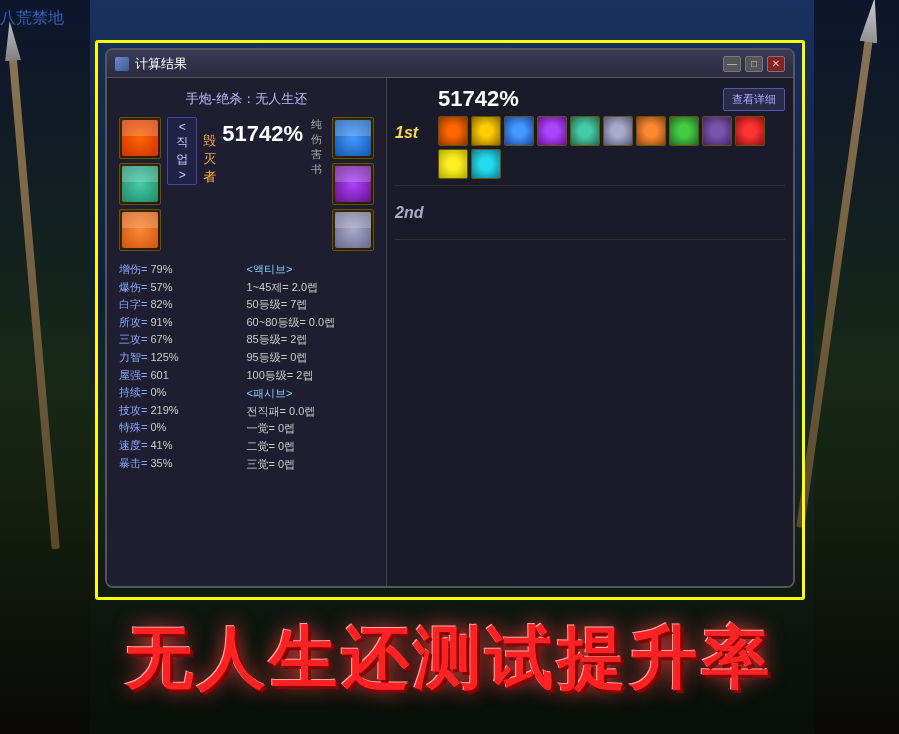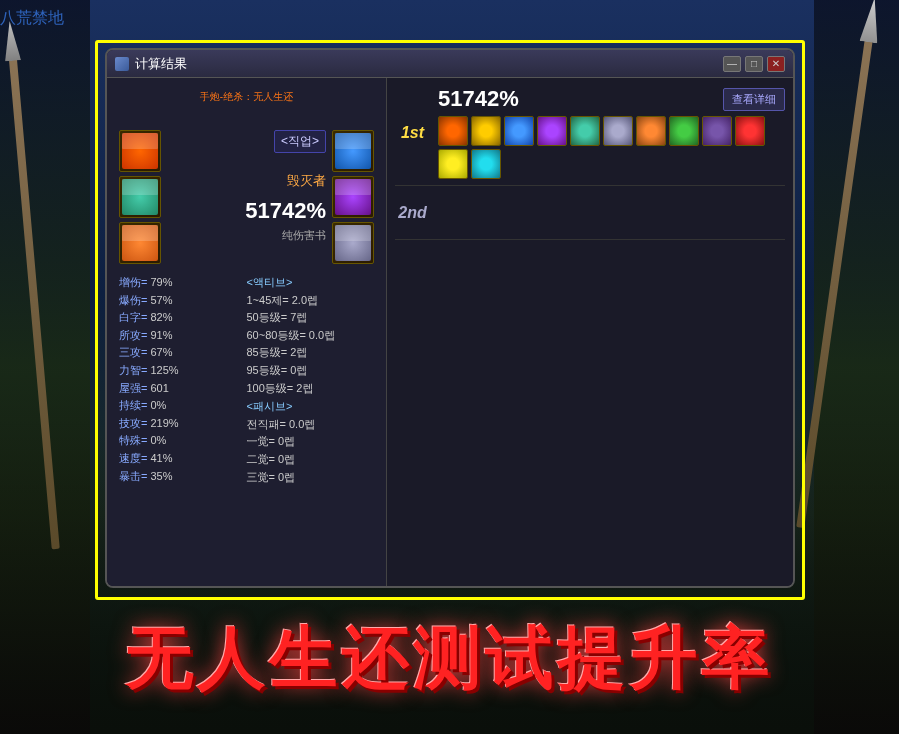--- a/index.html
+++ b/index.html
@@ -152,45 +152,45 @@
 
     
     .left-panel {
       width: 280px;
       padding: 12px;
       border-right: 1px solid #444;
       background: #1e1e30;
     }
 
     .weapon-title {
-      color: #f97316;
-      font-size: 10px;
+      color: #c4b5fd;
+      font-size: 13px;
       text-align: center;
-      margin-bottom: 26px;
+      margin-bottom: 9px;
     }
 
     
     .equip-area {
       display: flex;
       gap: 6px;
       margin-bottom: 8px;
       align-items: flex-start;
     }
 
     .equip-column {
       display: flex;
       flex-direction: column;
       gap: 4px;
     }
 
     .equip-center {
       flex: 1;
       display: flex;
-      flex-direction: column;
-      align-items: flex-end;
+      flex-direction: row;
+      align-items: flex-start;
       gap: 4px;
     }
 
     
     .equip-slot {
       width: 42px;
       height: 42px;
       border: 1px solid #665500;
       background: linear-gradient(135deg, #3a2a00 0%, #2a1a00 100%);
       border-radius: 2px;
@@ -296,21 +296,20 @@
     .rank-row.first-rank {
       min-height: 65px;
     }
 
     .rank-label {
       color: #ffdd44;
       font-size: 16px;
       font-weight: bold;
       min-width: 35px;
       font-style: italic;
-      text-align: center;
     }
 
     .rank-label.gold { color: #ffdd44; }
     .rank-label.silver { color: #aaaacc; }
 
     .rank-content {
       flex: 1;
     }
 
     .rank-percent {

